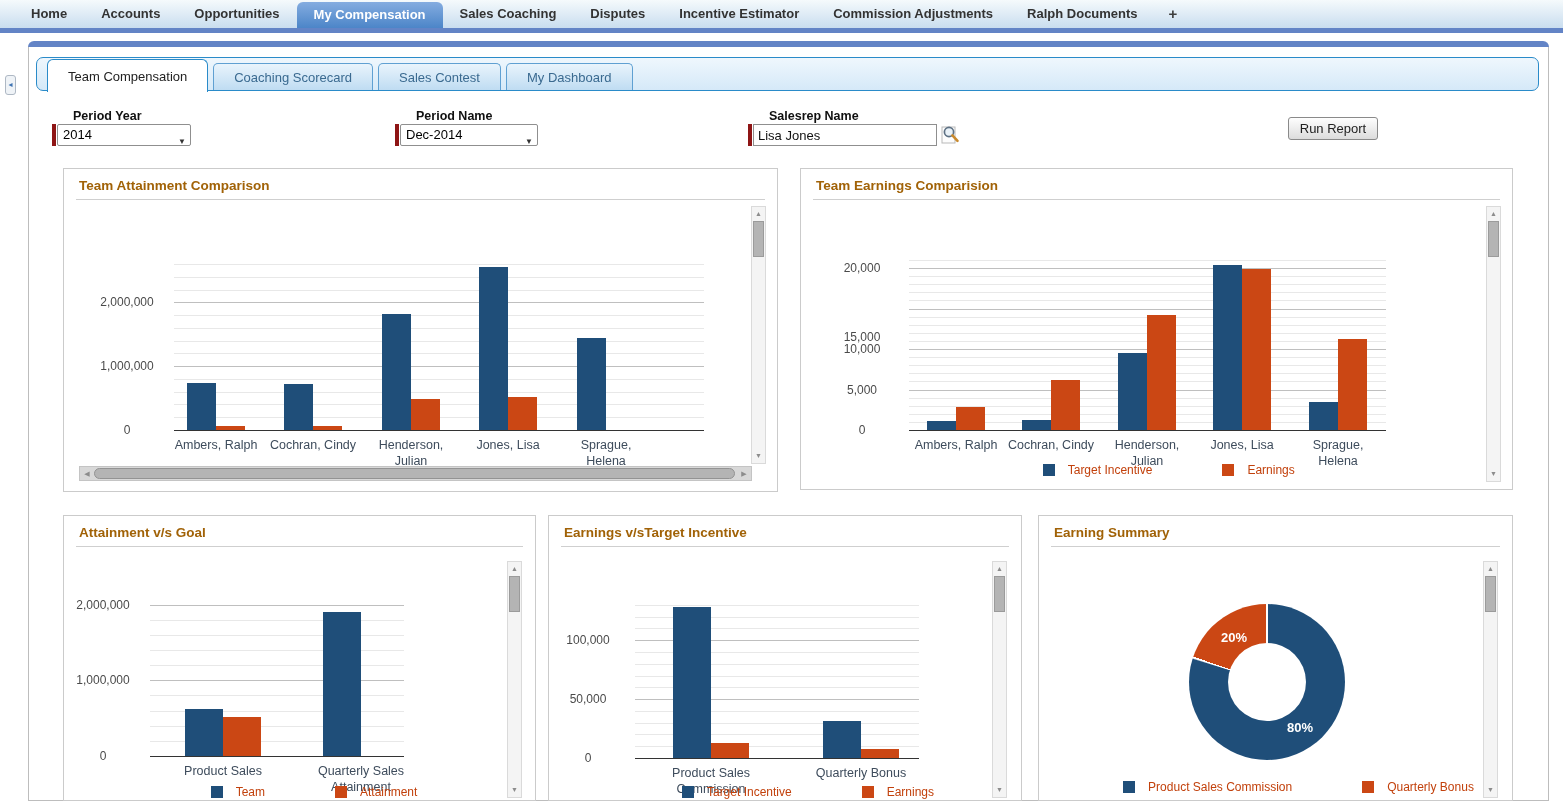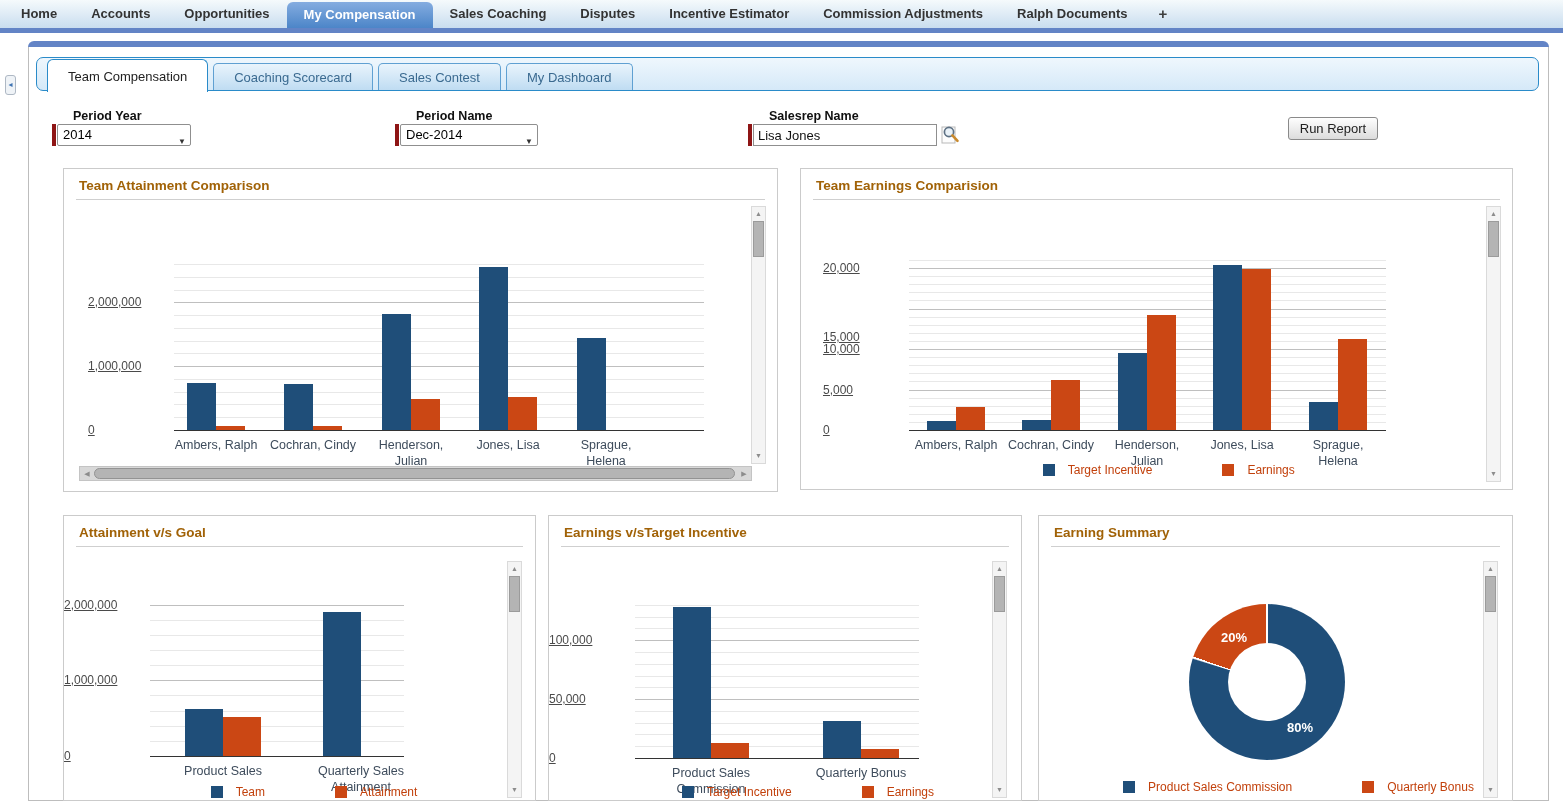--- a/index.html
+++ b/index.html
@@ -2,21 +2,21 @@
 <html><head>
 <meta charset="utf-8">
 <style>
   * { margin:0; padding:0; }
   html,body { width:1563px; height:801px; overflow:hidden; background:#fff;
     font-family:"Liberation Sans", sans-serif; }
 
   
   #nav { position:absolute; left:0; top:0; width:100%; height:28px;
     background:linear-gradient(#F5FAFC,#C9DDEF); display:flex; align-items:center;
-    padding-left:4px; box-sizing:border-box; }
+    padding-left:14px; box-sizing:border-box; }
   .nav-item { padding:0 17px; font-size:13px; font-weight:bold; color:#333;
     height:28px; line-height:28px; white-space:nowrap; cursor:default; }
   .nav-item.active { background:linear-gradient(#84ACE0,#4C85C8); color:#fff;
     border-radius:6px 6px 0 0; height:26px; line-height:26px; margin-top:2px; }
   #nav-plus { font-size:15px; font-weight:900; color:#3E3E3E; padding:0 14px; }
   #bluebar { position:absolute; top:28px; left:0; width:100%; height:5px; background:#6384C6; }
 
   
   #collapse { position:absolute; left:5px; top:75px; width:11px; height:20px;
     background:#EFF3F7; border:1px solid #AEB8C4; border-radius:3px;
@@ -61,21 +61,21 @@
   #c3 { left:35px; top:474px; width:473px; height:286px; }
   #c4 { left:520px; top:474px; width:474px; height:286px; }
   #c5 { left:1010px; top:474px; width:475px; height:286px; }
   .chart-title { position:absolute; left:15px; top:9px; font-size:13.5px; font-weight:bold; color:#a16207; z-index:2; }
   .chart-sep { position:absolute; left:12px; right:12px; top:30px; height:1px; background:#CFCFCF; }
   .chart-body { position:absolute; left:0; top:0; right:0; bottom:0; overflow:hidden; }
 
   .grid { position:absolute; height:1px; background:#E8E8E8; }
   .grid.major { background:#BFBFBF; }
   .baseline { position:absolute; height:1px; background:#333; }
-  .ytick { position:absolute; font-size:12px; color:#4A4A4A; text-align:left; height:14px; line-height:14px;text-decoration:underline; }
+  .ytick { position:absolute; font-size:12px; color:#4A4A4A; text-align:center; height:14px; line-height:14px; }
   .bar { position:absolute; }
   .cat { position:absolute; font-size:12.5px; color:#3E4C5C; text-align:center; line-height:16px; }
   .legend { position:absolute; display:flex; justify-content:center; gap:26px; align-items:center; }
   .legend-item { display:flex; align-items:center; gap:13px; font-size:12px; color:#c2410c; white-space:nowrap;padding-left:44px; }
   .swatch { width:12px; height:12px; display:inline-block; }
 
   .donut-ring { position:absolute; border-radius:50%; }
   .donut-hole { position:absolute; border-radius:50%; background:#fff; }
   .donut-label { position:absolute; color:#fff; font-size:13px; font-weight:bold; transform:translate(-50%,-50%); }
 

